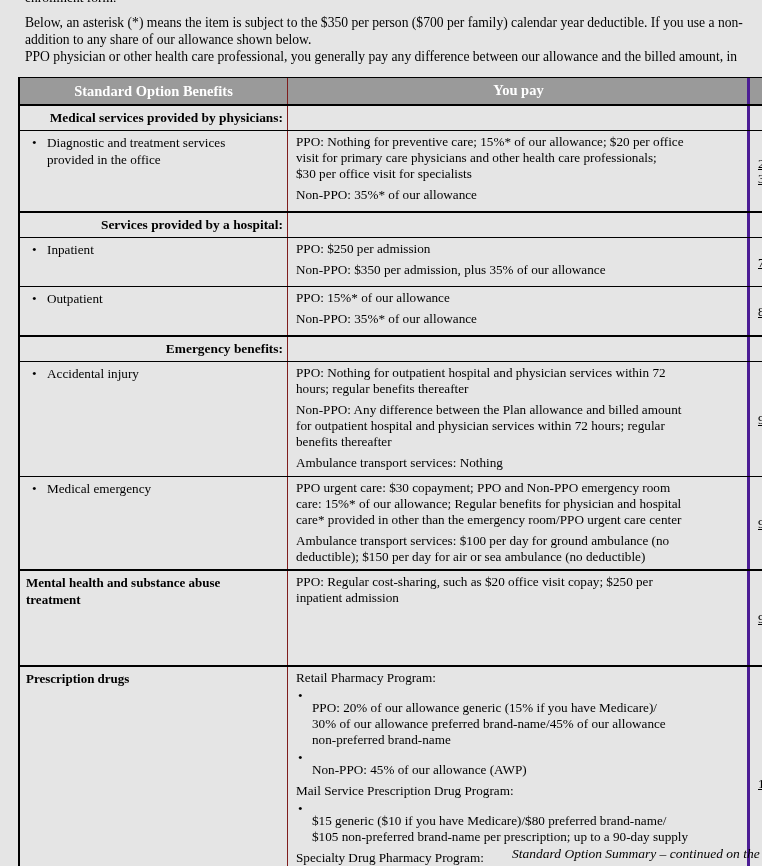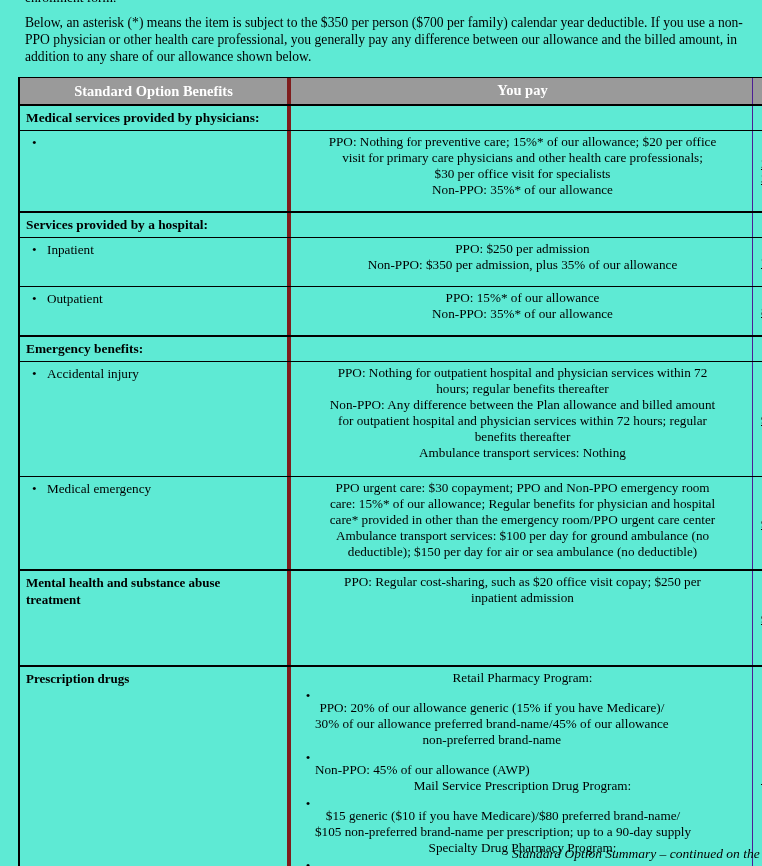--- a/index.html
+++ b/index.html
@@ -1,57 +1,57 @@
 <!DOCTYPE html>
 <html><head>
 <meta charset="utf-8">
 <style>
   html,body{margin:0;padding:0;background:#fff;}
-  .page{position:relative;width:762px;height:866px;background:#5eead4;overflow:hidden;
+  .page{position:relative;width:762px;height:866px;background:#e5e5e5;overflow:hidden;
         font-family:"Liberation Serif",serif;color:#000;}
   .topfrag{position:absolute;top:-10px;left:25px;font-size:13.5px;white-space:nowrap;}
   .intro{position:absolute;top:14px;left:25px;width:737px;font-size:13.6px;line-height:17.2px;}
   .intro div{white-space:nowrap;overflow:hidden;}
   .tbl{position:absolute;top:77px;left:18px;width:744px;
        border-top:1px solid #000;border-left:2px solid #000;}
   .trow{display:flex;border-bottom:1px solid #000;align-items:stretch;}
   .major{border-top:1px solid #000;}
   .thead{background:#9a9a9a;color:#fff;border-bottom:2px solid #000;}
   .thead .c1,.thead .c2{display:flex;align-items:center;justify-content:center;
         height:26px;font-weight:bold;font-size:14.5px;}
-  .c1{width:267px;border-right:4px solid #7f1d1d;box-sizing:content-box;}
-  .c2{width:462px;border-right:1px solid #4c1d95;padding:3px 6px 4px 8px;box-sizing:border-box;text-align:center;}
+  .c1{width:267px;border-right:1px solid #7f1d1d;box-sizing:content-box;}
+  .c2{width:462px;border-right:3px solid #4c1d95;padding:3px 6px 4px 8px;box-sizing:border-box;}
   .c3{flex:1;overflow:hidden;display:flex;flex-direction:column;justify-content:center;}
-  .cat-label{font-weight:bold;font-size:13.4px;line-height:17px;padding:3px 4px 4px 6px;}
+  .cat-label{font-weight:bold;font-size:13.4px;line-height:17px;padding:3px 4px 4px 6px;text-align:right;}
   .item-label{display:flex;font-size:13.2px;line-height:16.5px;padding:4px 4px 4px 12px;}
   .item-label .b{width:15px;flex:none;}
   .item-label .txt{white-space:pre-line;}
   .item-label.nobullet{padding-left:6px;}
   .item-label.boldlbl .txt{font-weight:bold;font-size:13px;}
-  .para{font-size:13.2px;line-height:16px;white-space:pre-line;}
+  .para{font-size:13.2px;line-height:16px;white-space:pre-line;margin-top:5px;}
   .para:first-child{margin-top:0;}
   .para.li{display:flex;white-space:normal;margin-top:2px;}
   .para.li .pb{width:14px;flex:none;padding-left:2px;}
   .para.li .pt{white-space:pre-line;margin-top:12px;}
   .frag{font-size:13px;line-height:15px;text-decoration:underline;
         margin-left:8px;white-space:nowrap;}
   .footer{position:absolute;top:846px;left:512px;font-style:italic;font-size:13.5px;
         white-space:nowrap;}
 </style>
 </head>
 <body>
 
 <div class="page">
 
   <div class="topfrag">enrollment form.</div>
 
   <div class="intro">
     <div>Below, an asterisk (*) means the item is subject to the $350 per person ($700 per family) calendar year deductible.  If you use a non-</div>
+    <div>addition to any share of our allowance shown below.</div>
     <div>PPO physician or other health care professional, you generally pay any difference between our allowance and the billed amount, in</div>
-    <div>addition to any share of our allowance shown below.</div>
   </div>
 
   <div class="tbl">
 
     <div class="trow thead">
       <div class="c1">Standard Option Benefits</div>
       <div class="c2">You pay</div>
       <div class="c3"></div>
     </div>
 
@@ -60,20 +60,22 @@
           <div class="cat-label">Medical services provided by physicians:</div>
         </div>
       <div class="c2"></div>
       <div class="c3"></div>
     </div>
 
     <div class="trow" style="min-height:80px;">
       <div class="c1">
         <div class="item-label">
           <span class="b">•</span>
+          <span class="txt">Diagnostic and treatment services
+provided in the office</span>
         </div>
       </div>
       <div class="c2">
         <div class="para">PPO: Nothing for preventive care; 15%* of our allowance; $20 per office
 visit for primary care physicians and other health care professionals;
 $30 per office visit for specialists</div>
         <div class="para">Non-PPO: 35%* of our allowance</div>
       </div>
       <div class="c3">
         <div class="frag">2</div>

